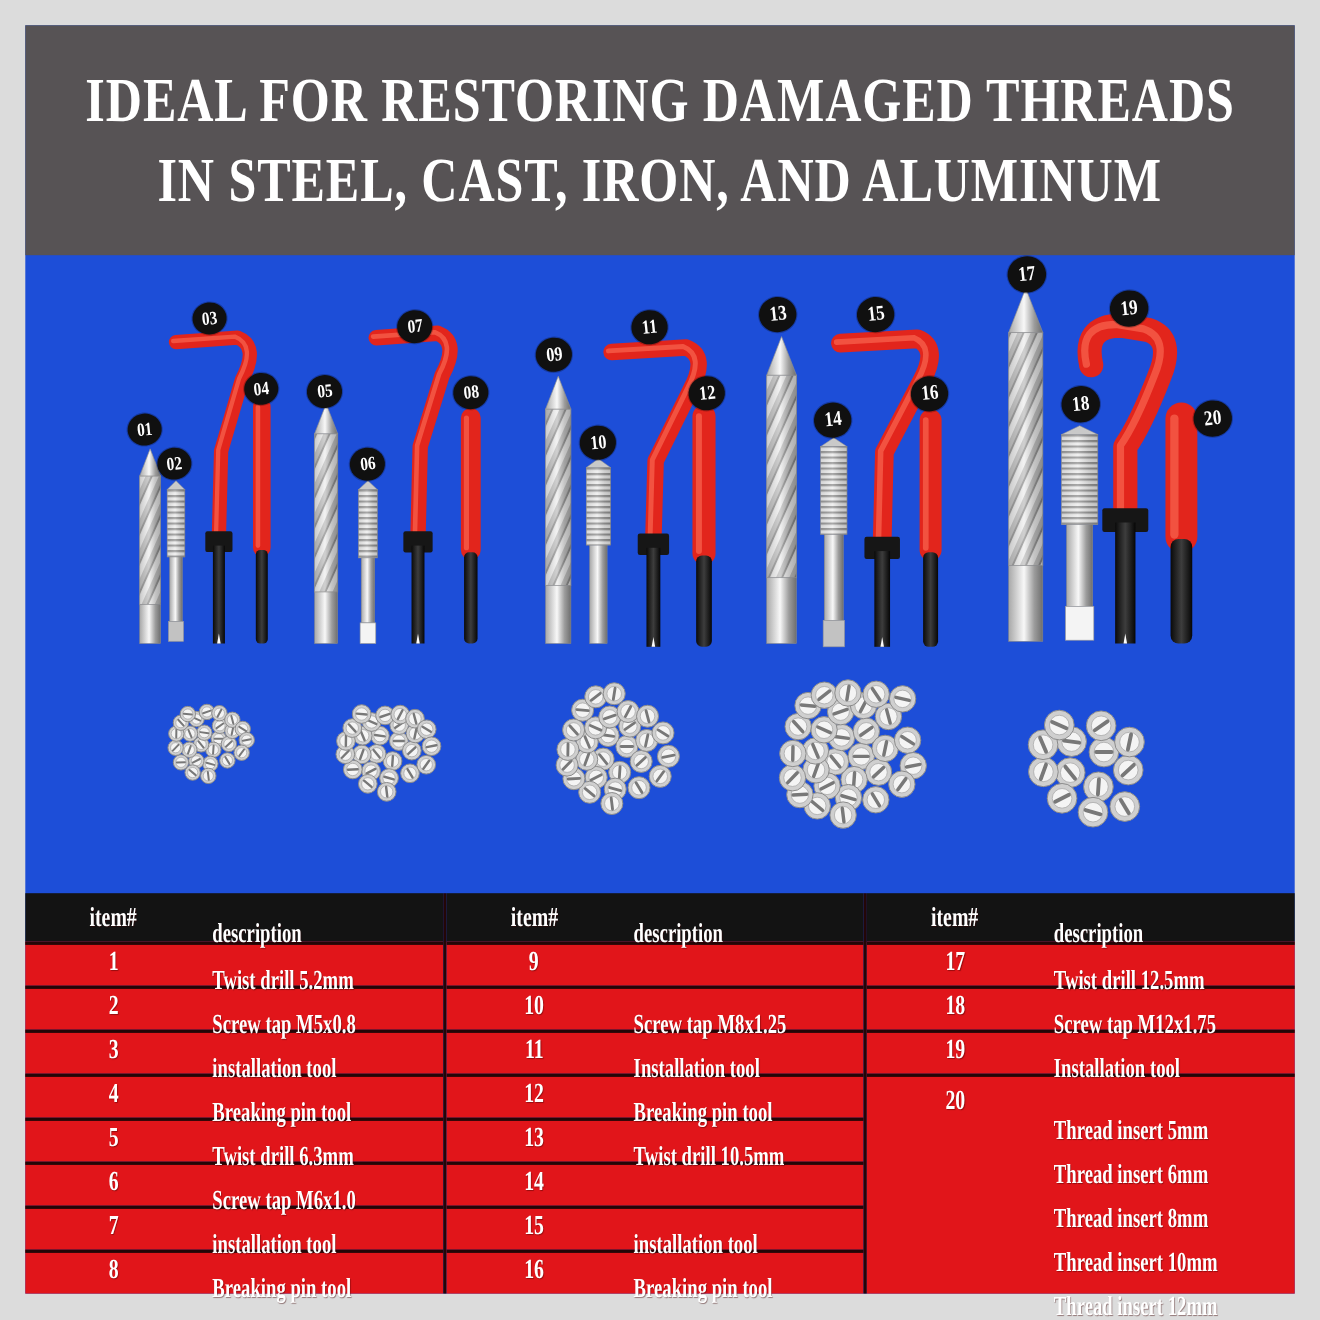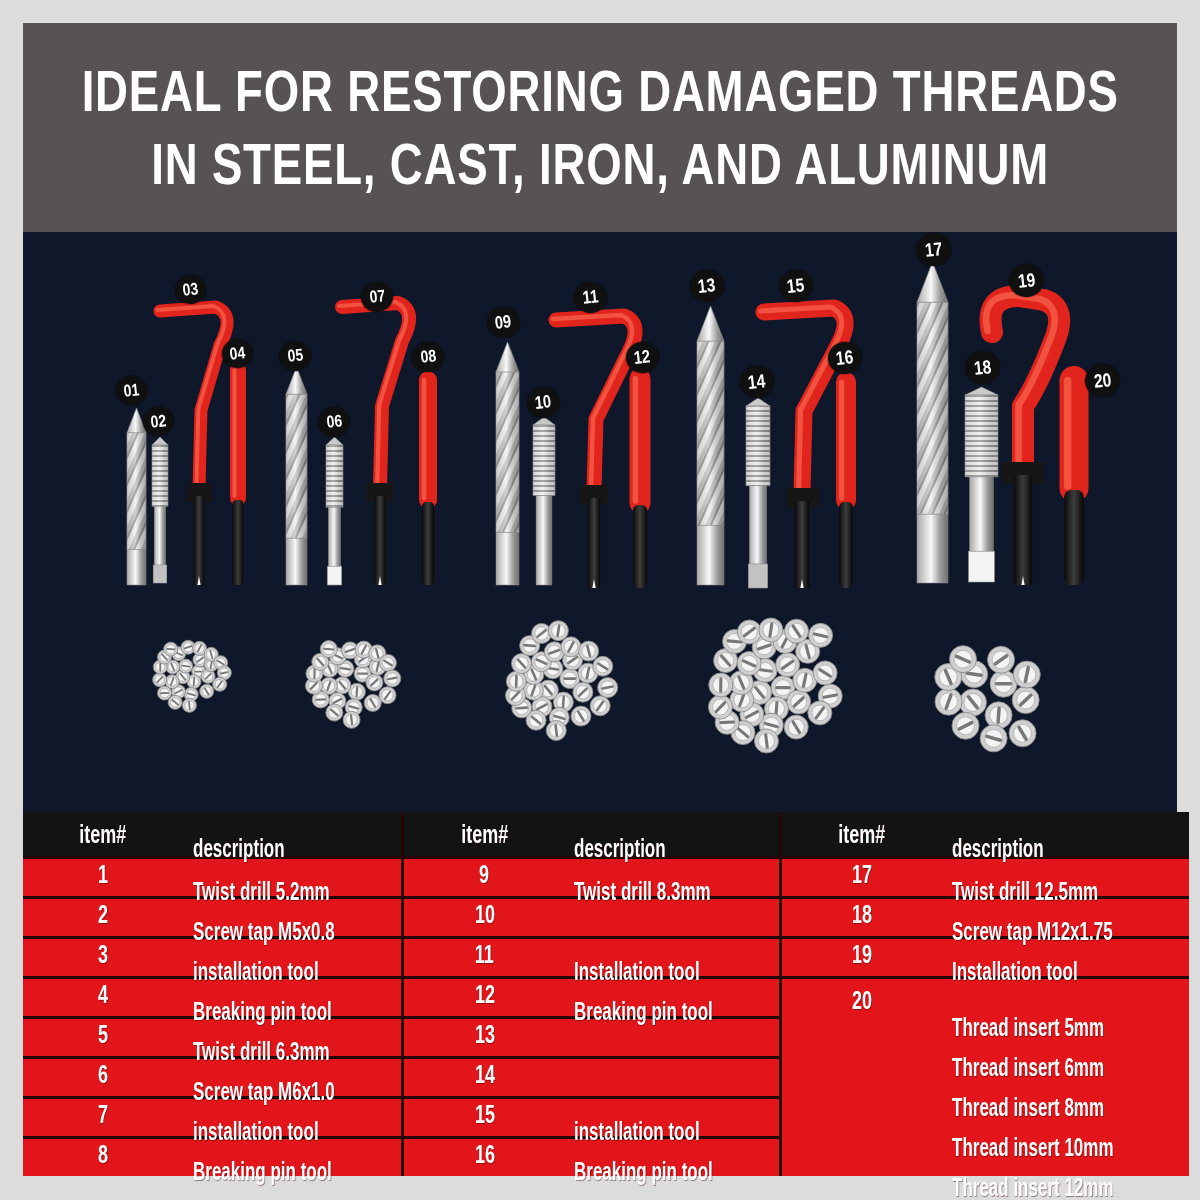--- a/index.html
+++ b/index.html
@@ -1,21 +1,21 @@
 <!DOCTYPE html>
 <html><head>
 <meta charset="utf-8">
 <style>
   html,body{margin:0;padding:0;}
   body{
     width:1200px;height:1200px;position:relative;overflow:hidden;
     background:#dcdcdc;
     font-family:"Liberation Sans", sans-serif;
   }
-  .frame{position:absolute;left:23px;top:23px;width:1154px;height:1153px;background:#0f172a;}
+  .frame{position:absolute;left:23px;top:23px;width:1154px;height:1153px;background:#1d4ed8;font-family:Liberation Serif, serif;}
 
   
   .banner{position:absolute;left:0;top:0;width:1154px;height:209px;background:#575355;
     display:flex;flex-direction:column;justify-content:center;align-items:center;gap:16px;}
   .banner-line{color:#ffffff;font-weight:bold;font-size:57px;letter-spacing:1px;
     white-space:nowrap;transform:scaleX(.80);transform-origin:center;line-height:1;}
 
   
   .photo{position:absolute;left:0;top:209px;width:1154px;height:580px;}
   .photo svg{position:absolute;left:0;top:0;}
@@ -633,35 +633,36 @@
           <div class="cdesc"><span class="tbl-txt">Breaking pin tool</span></div>
         </div>
       </div>
       <div class="tgroup">
         <div class="thead">
           <div class="hitem"><span class="tbl-txt">item#</span></div>
           <div class="hdesc"><span class="tbl-txt">description</span></div>
         </div>
         <div class="trow">
           <div class="citem"><span class="tbl-txt">9</span></div>
-          <div class="cdesc"><span class="tbl-txt">Twist drill 8.3mm</span></div>
         </div>
         <div class="trow">
           <div class="citem"><span class="tbl-txt">10</span></div>
+          <div class="cdesc"><span class="tbl-txt">Screw tap M8x1.25</span></div>
         </div>
         <div class="trow">
           <div class="citem"><span class="tbl-txt">11</span></div>
           <div class="cdesc"><span class="tbl-txt">Installation tool</span></div>
         </div>
         <div class="trow">
           <div class="citem"><span class="tbl-txt">12</span></div>
           <div class="cdesc"><span class="tbl-txt">Breaking pin tool</span></div>
         </div>
         <div class="trow">
           <div class="citem"><span class="tbl-txt">13</span></div>
+          <div class="cdesc"><span class="tbl-txt">Twist drill 10.5mm</span></div>
         </div>
         <div class="trow">
           <div class="citem"><span class="tbl-txt">14</span></div>
         </div>
         <div class="trow">
           <div class="citem"><span class="tbl-txt">15</span></div>
           <div class="cdesc"><span class="tbl-txt">installation tool</span></div>
         </div>
         <div class="trow">
           <div class="citem"><span class="tbl-txt">16</span></div>

